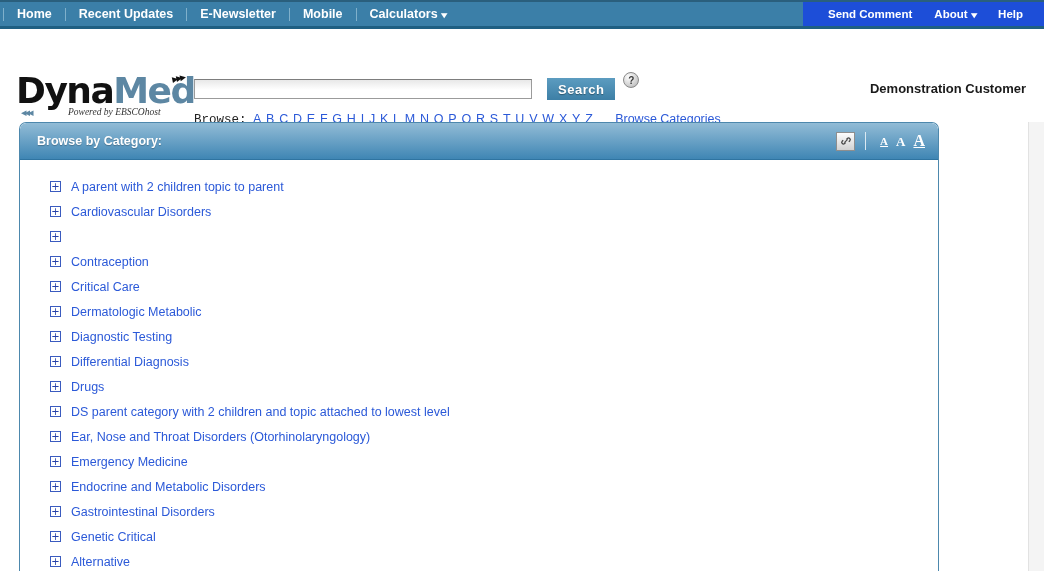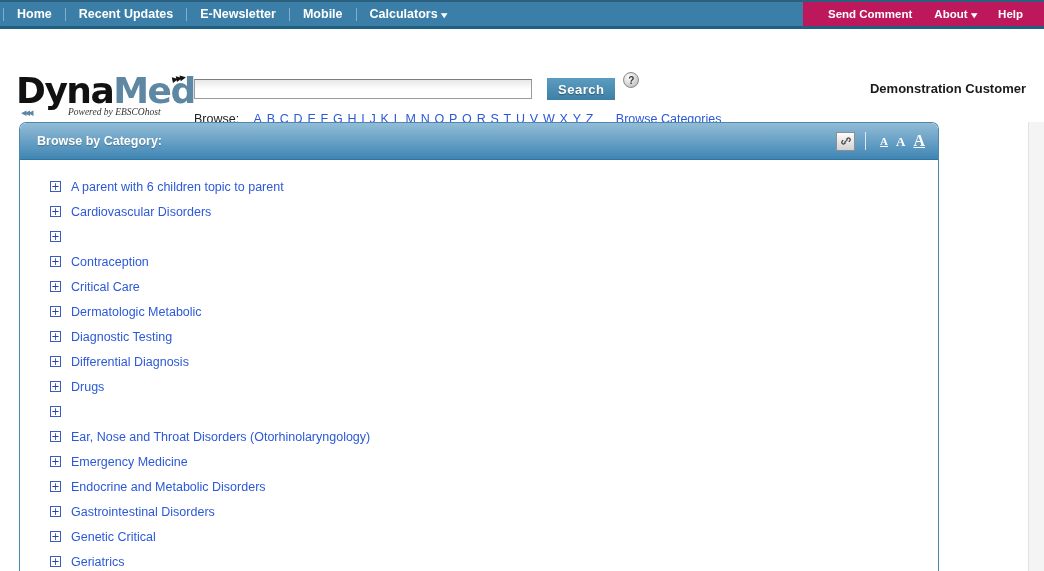--- a/index.html
+++ b/index.html
@@ -33,21 +33,21 @@
     position: relative;
   }
   .topnav-left {
     display: flex;
     align-items: center;
     padding-left: 3px;
   }
   .topnav-right {
     margin-left: auto;
     display: flex;
-    background: #be185d;
+    background: #1d4ed8;
     padding: 0 10px 0 14px;
   }
   .nav-item {
     color: #ffffff;
     font-size: 12.5px;
     font-weight: bold;
     padding: 0 13px;
     line-height: 24px;
     white-space: nowrap;
     cursor: pointer;
@@ -179,21 +179,21 @@
 
   .browse-row {
     position: absolute;
     left: 194px;
     top: 83px;
     display: flex;
     align-items: baseline;
     font-size: 12.5px;
     color: #222;
   }
-  .browse-label { margin-right: 12px; }
+  .browse-label { margin-right: 4px; font-family: Liberation Mono, monospace; }
   .alpha-link {
     color: #2b59d8;
     text-decoration: none;
     padding: 0 2.4px;
     cursor: pointer;
     font-size: 12.5px;
   }
   .browse-cats {
     margin-left: 20px;
     color: #2b59d8;
@@ -394,21 +394,21 @@
       <span class="font-btn font-sm">A</span>
       <span class="font-btn font-md">A</span>
       <span class="font-btn font-lg">A</span>
     </div>
   </div>
 
   <div class="card-body">
     <ul class="cat-list" id="cat-list">
         <li class="cat-item">
           <span class="plus-box">+</span>
-          <a class="cat-link">A parent with 6 children topic to parent</a>
+          <a class="cat-link">A parent with 2 children topic to parent</a>
         </li>
         <li class="cat-item">
           <span class="plus-box">+</span>
           <a class="cat-link">Cardiovascular Disorders</a>
         </li>
         <li class="cat-item">
           <span class="plus-box">+</span>
         </li>
         <li class="cat-item">
           <span class="plus-box">+</span>
@@ -429,20 +429,21 @@
         <li class="cat-item">
           <span class="plus-box">+</span>
           <a class="cat-link">Differential Diagnosis</a>
         </li>
         <li class="cat-item">
           <span class="plus-box">+</span>
           <a class="cat-link">Drugs</a>
         </li>
         <li class="cat-item">
           <span class="plus-box">+</span>
+          <a class="cat-link">DS parent category with 2 children and topic attached to lowest level</a>
         </li>
         <li class="cat-item">
           <span class="plus-box">+</span>
           <a class="cat-link">Ear, Nose and Throat Disorders (Otorhinolaryngology)</a>
         </li>
         <li class="cat-item">
           <span class="plus-box">+</span>
           <a class="cat-link">Emergency Medicine</a>
         </li>
         <li class="cat-item">
@@ -452,19 +453,19 @@
         <li class="cat-item">
           <span class="plus-box">+</span>
           <a class="cat-link">Gastrointestinal Disorders</a>
         </li>
         <li class="cat-item">
           <span class="plus-box">+</span>
           <a class="cat-link">Genetic Critical</a>
         </li>
         <li class="cat-item">
           <span class="plus-box">+</span>
-          <a class="cat-link">Geriatrics</a>
+          <a class="cat-link">Alternative</a>
         </li>
       </ul>
   </div>
 </div>
 
 <div class="scrollbar"></div>
 
 </body></html>

